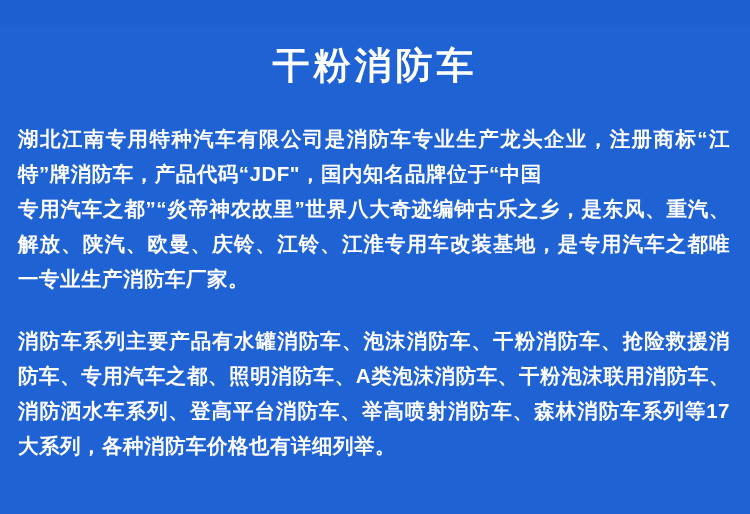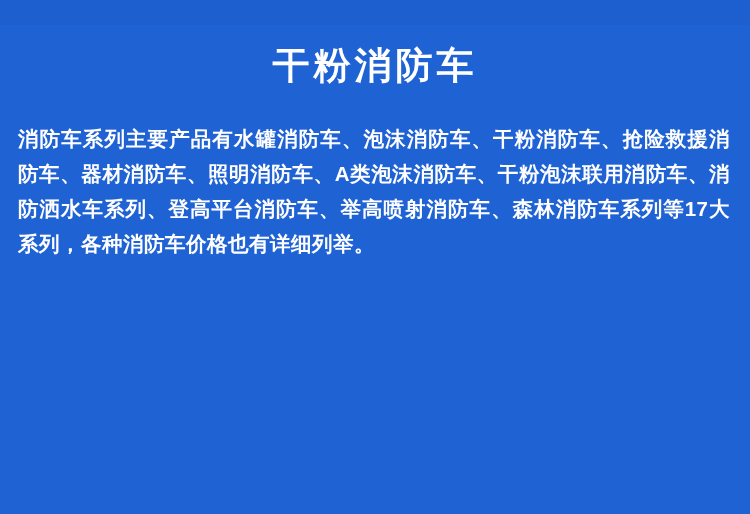--- a/index.html
+++ b/index.html
@@ -46,15 +46,17 @@
   .para + .para {
     margin-top: 27px;
   }
 </style>
 </head>
 <body>
 
 <div class="page">
   <h1 class="title">干粉消防车</h1>
   <div class="body-block">
-    <p class="para">消防车系列主要产品有水罐消防车、泡沫消防车、干粉消防车、抢险救援消防车、器材消防车、照明消防车、A类泡沫消防车、干粉泡沫联用消防车、消防洒水车系列、登高平台消防车、举高喷射消防车、森林消防车系列等17大系列，各种消防车价格也有详细列举。</p>
+    <p class="para">湖北江南专用特种汽车有限公司是消防车专业生产龙头企业，注册商标“江特”牌消防车，产品代码“JDF"，国内知名品牌位于“中国
+专用汽车之都”“炎帝神农故里”世界八大奇迹编钟古乐之乡，是东风、重汽、解放、陕汽、欧曼、庆铃、江铃、江淮专用车改装基地，是专用汽车之都唯一专业生产消防车厂家。</p>
+    <p class="para">消防车系列主要产品有水罐消防车、泡沫消防车、干粉消防车、抢险救援消防车、专用汽车之都、照明消防车、A类泡沫消防车、干粉泡沫联用消防车、消防洒水车系列、登高平台消防车、举高喷射消防车、森林消防车系列等17大系列，各种消防车价格也有详细列举。</p>
   </div>
 </div>
 
 </body></html>

